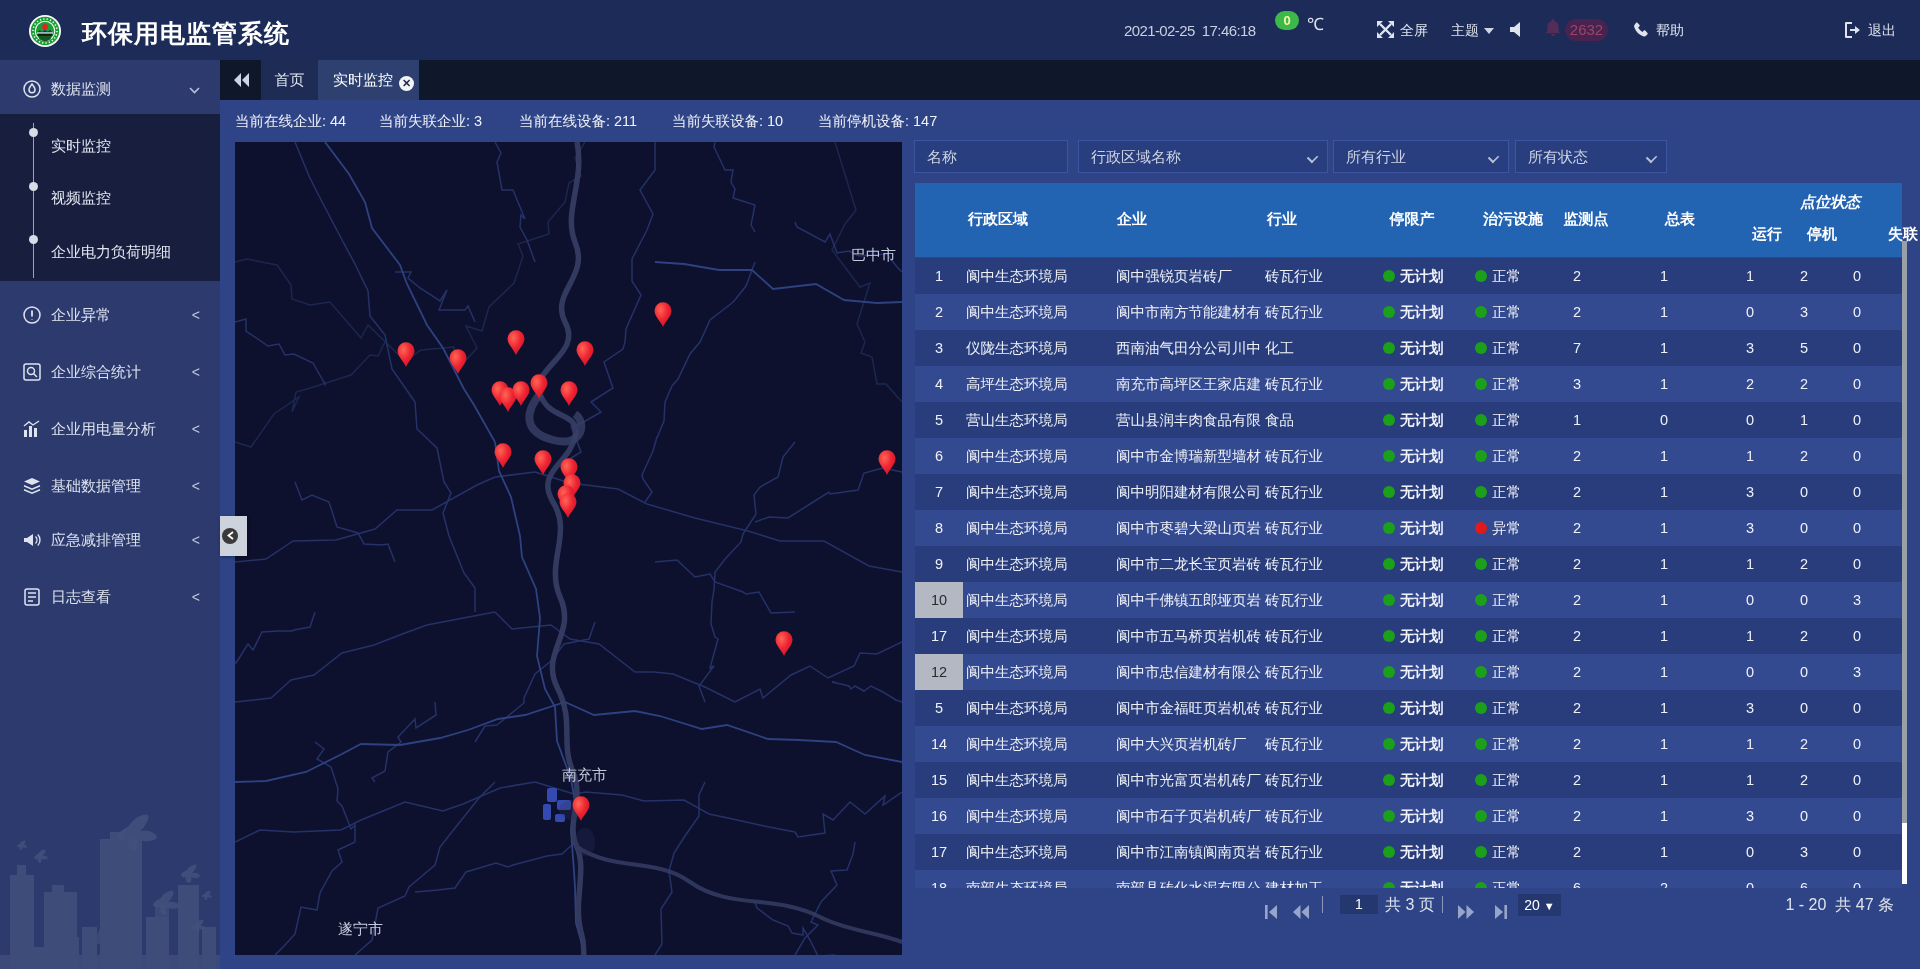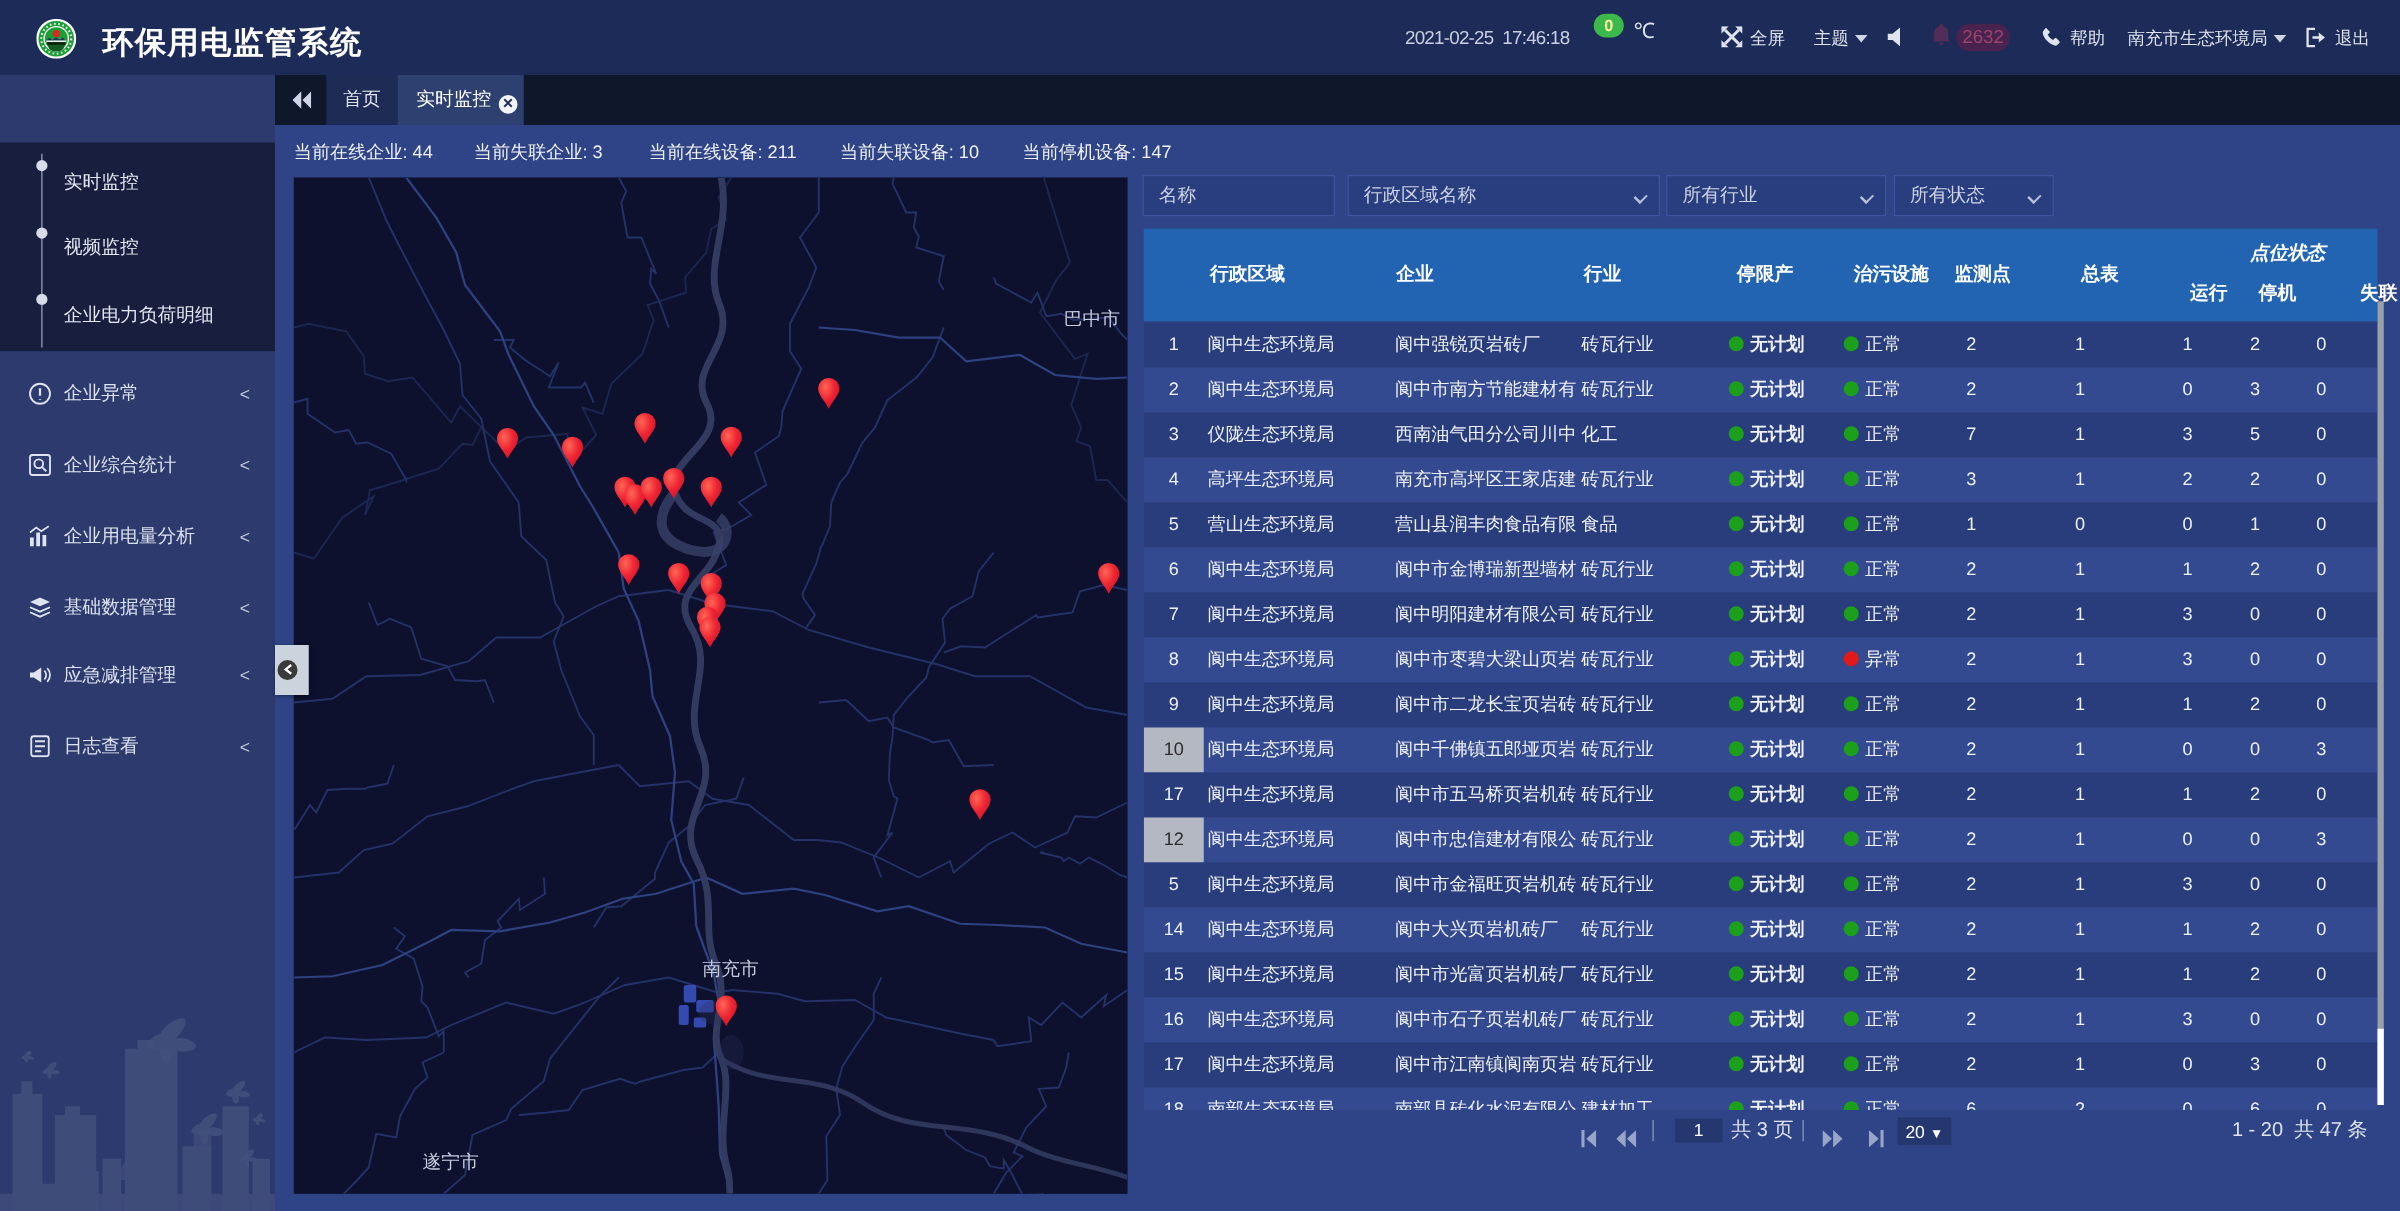--- a/index.html
+++ b/index.html
@@ -104,28 +104,37 @@
         <path d="M0 5h4l6-5v15l-6-5H0z"></path>
       </svg></div>
   <div id="bellwrap"><svg width="16" height="18" viewBox="0 0 17 19" fill="rgba(170,50,85,.5)">
         <path d="M8.5 0a1.5 1.5 0 0 1 1.5 1.5v.6a6 6 0 0 1 4.5 5.8v4.6l1.5 2.5H1l1.5-2.5V7.9a6 6 0 0 1 4.5-5.8v-.6A1.5 1.5 0 0 1 8.5 0z"></path>
         <path d="M6.5 16h4a2 2 0 0 1-4 0z"></path>
       </svg></div>
   <div id="bellbadge">2632</div>
   <div class="hbtn" style="left:1634px;"><svg width="16" height="16" viewBox="0 0 16 16" fill="#dfe3ee">
         <path d="M3.2.6l2.3 2.3c.4.4.4 1 0 1.4L4.2 5.6c.9 1.9 2.4 3.4 4.3 4.3l1.3-1.3c.4-.4 1-.4 1.4 0l2.3 2.3c.4.4.4 1 0 1.4l-1.5 1.5c-.6.6-1.5.9-2.3.6C5.3 13 1.6 9.3.2 4.9-.1 4.1.2 3.2.8 2.6L2.3.6c.3-.3.7-.3.9 0z"></path>
       </svg>帮助</div>
-  <div class="hbtn" style="left:1702px;">南充市生态环境局<span class="caret"></span></div>
   <div class="hbtn" style="left:1845px;"><svg width="17" height="16" viewBox="0 0 17 16" fill="#dfe3ee">
         <path d="M0 1a1 1 0 0 1 1-1h6v2H2v12h5v2H1a1 1 0 0 1-1-1z"></path>
         <path d="M10 4l5 4-5 4V9H5V7h5z"></path>
       </svg>退出</div>
 </div>
 
 <div id="side">
+  <div class="mitem" style="top:0px;">
+      <svg class="ic" viewBox="0 0 18 18" fill="none" stroke="#dfe3ee" stroke-width="1.5">
+        <circle cx="9" cy="9" r="8"></circle>
+        <path d="M9 4c2 2.6 3 4.2 3 5.7a3 3 0 0 1-6 0C6 8.2 7 6.6 9 4z"></path>
+      </svg>
+      <span class="txt">数据监测</span>
+      <span class="arr"><svg width="11" height="7" viewBox="0 0 11 7" fill="none" stroke="#b9c1d8" stroke-width="1.6">
+          <path d="M1 1l4.5 4.5L10 1"></path>
+        </svg></span>
+    </div>
   <div id="submenu">
     <div class="sline"></div>
     <div class="sdot" style="top:14px;"></div>
       <div class="sitem" style="top:32px;">实时监控</div>
     <div class="sdot" style="top:68px;"></div>
       <div class="sitem" style="top:84px;">视频监控</div>
     <div class="sdot" style="top:121px;"></div>
       <div class="sitem" style="top:138px;">企业电力负荷明细</div>
   </div>
   <div class="mitem" style="top:226px;">
@@ -324,21 +333,21 @@
 </div>
 <div id="collapse">
     <div class="cc"><svg width="7" height="9" viewBox="0 0 7 9" style="margin-top:3px;" fill="none" stroke="#fff" stroke-width="1.8">
         <path d="M6 1L1.5 4.5 6 8"></path>
       </svg></div>
   </div>
 
 <div class="filter" style="left:914px;width:154px;">名称</div>
 <div class="filter" style="left:1078px;width:250px;">行政区域名称<span class="fcaret"></span></div>
 <div class="filter" style="left:1333px;width:176px;">所有行业<span class="fcaret"></span></div>
-<div class="filter" style="left:1515px;width:128px;">所有状态<span class="fcaret"></span></div>
+<div class="filter" style="left:1515px;width:152px;">所有状态<span class="fcaret"></span></div>
 
 <div id="thead">
   <div style="left:83px;top:27px;">行政区域</div>
   <div style="left:217px;top:27px;">企业</div>
   <div style="left:367px;top:27px;">行业</div>
   <div style="left:497px;top:27px;">停限产</div>
   <div style="left:598px;top:27px;">治污设施</div>
   <div style="left:671px;top:27px;">监测点</div>
   <div style="left:765px;top:27px;">总表</div>
   <div style="left:915px;top:10px;font-style:italic;">点位状态</div>

